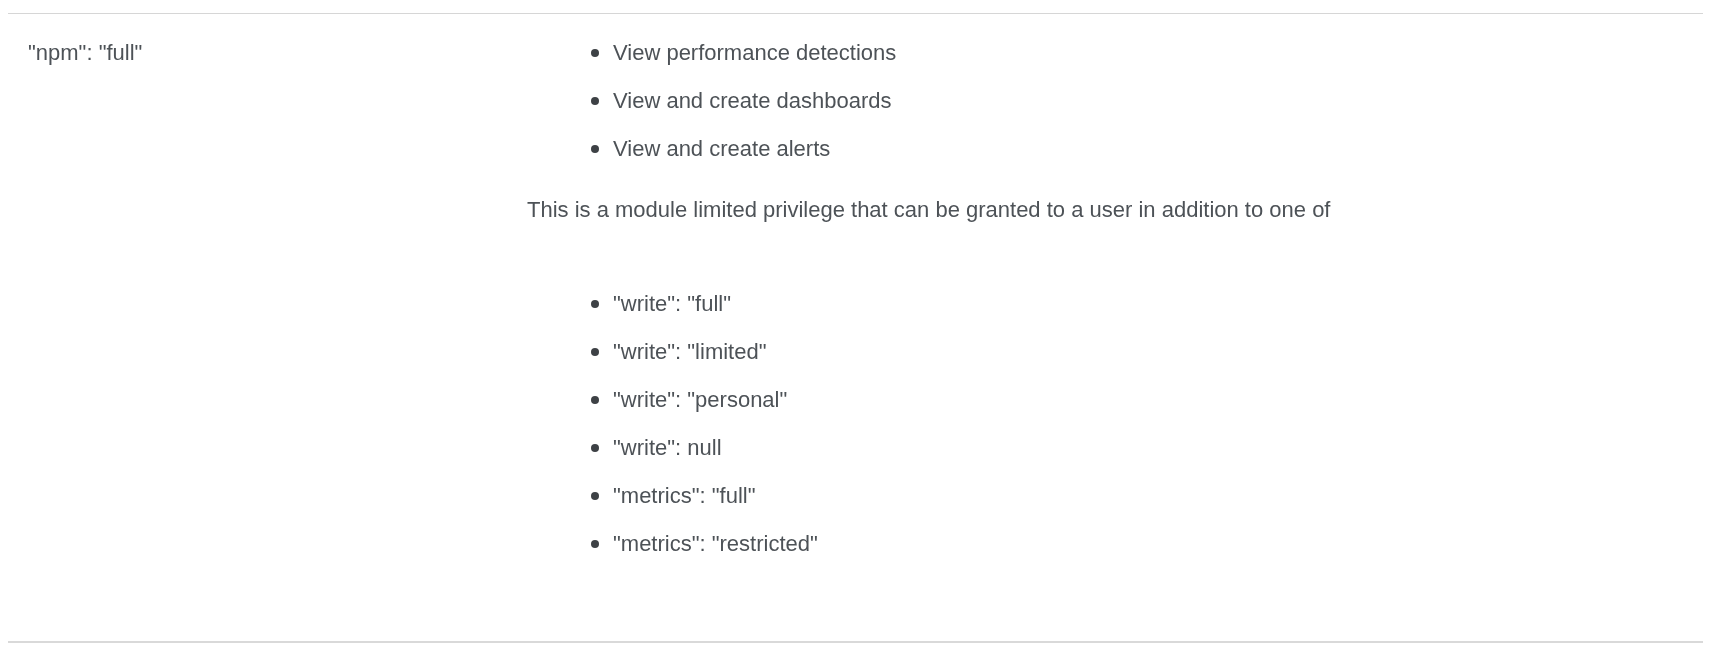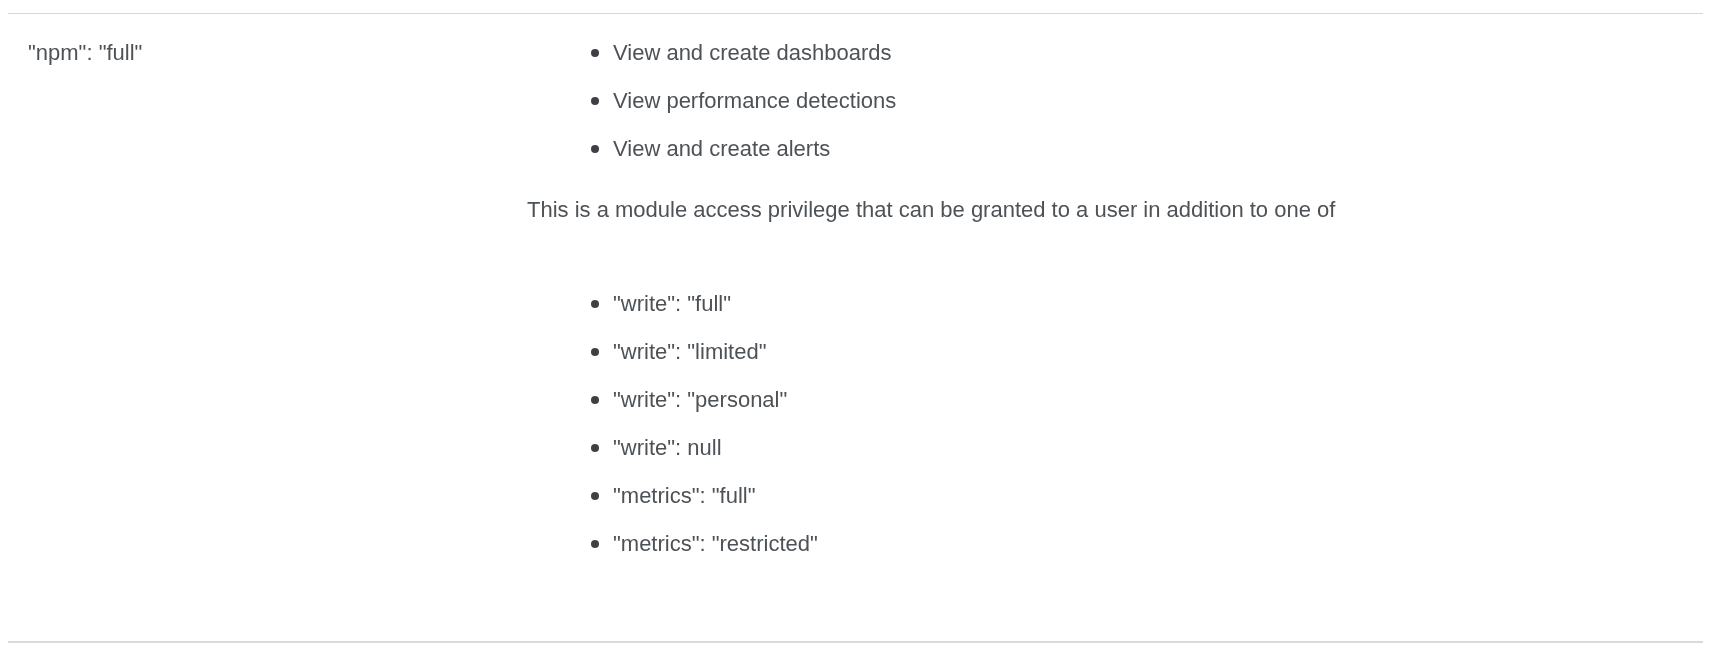--- a/index.html
+++ b/index.html
@@ -75,27 +75,27 @@
 <div class="page">
   <div class="table-row">
 
     <div class="cell cell-left">
       <span>"npm": "full"</span>
     </div>
 
     <div class="cell cell-right">
 
       <ul class="bullets">
+          <li>View performance detections</li>
           <li>View and create dashboards</li>
-          <li>View performance detections</li>
           <li>View and create alerts</li>
         </ul>
 
       <p class="desc">
-        <span class="desc-line">This is a module access privilege that can be granted to a user in addition to one of</span>
+        <span class="desc-line">This is a module limited privilege that can be granted to a user in addition to one of</span>
       </p>
 
       <ul class="bullets levels">
           <li>"write": "full"</li>
           <li>"write": "limited"</li>
           <li>"write": "personal"</li>
           <li>"write": null</li>
           <li>"metrics": "full"</li>
           <li>"metrics": "restricted"</li>
         </ul>

